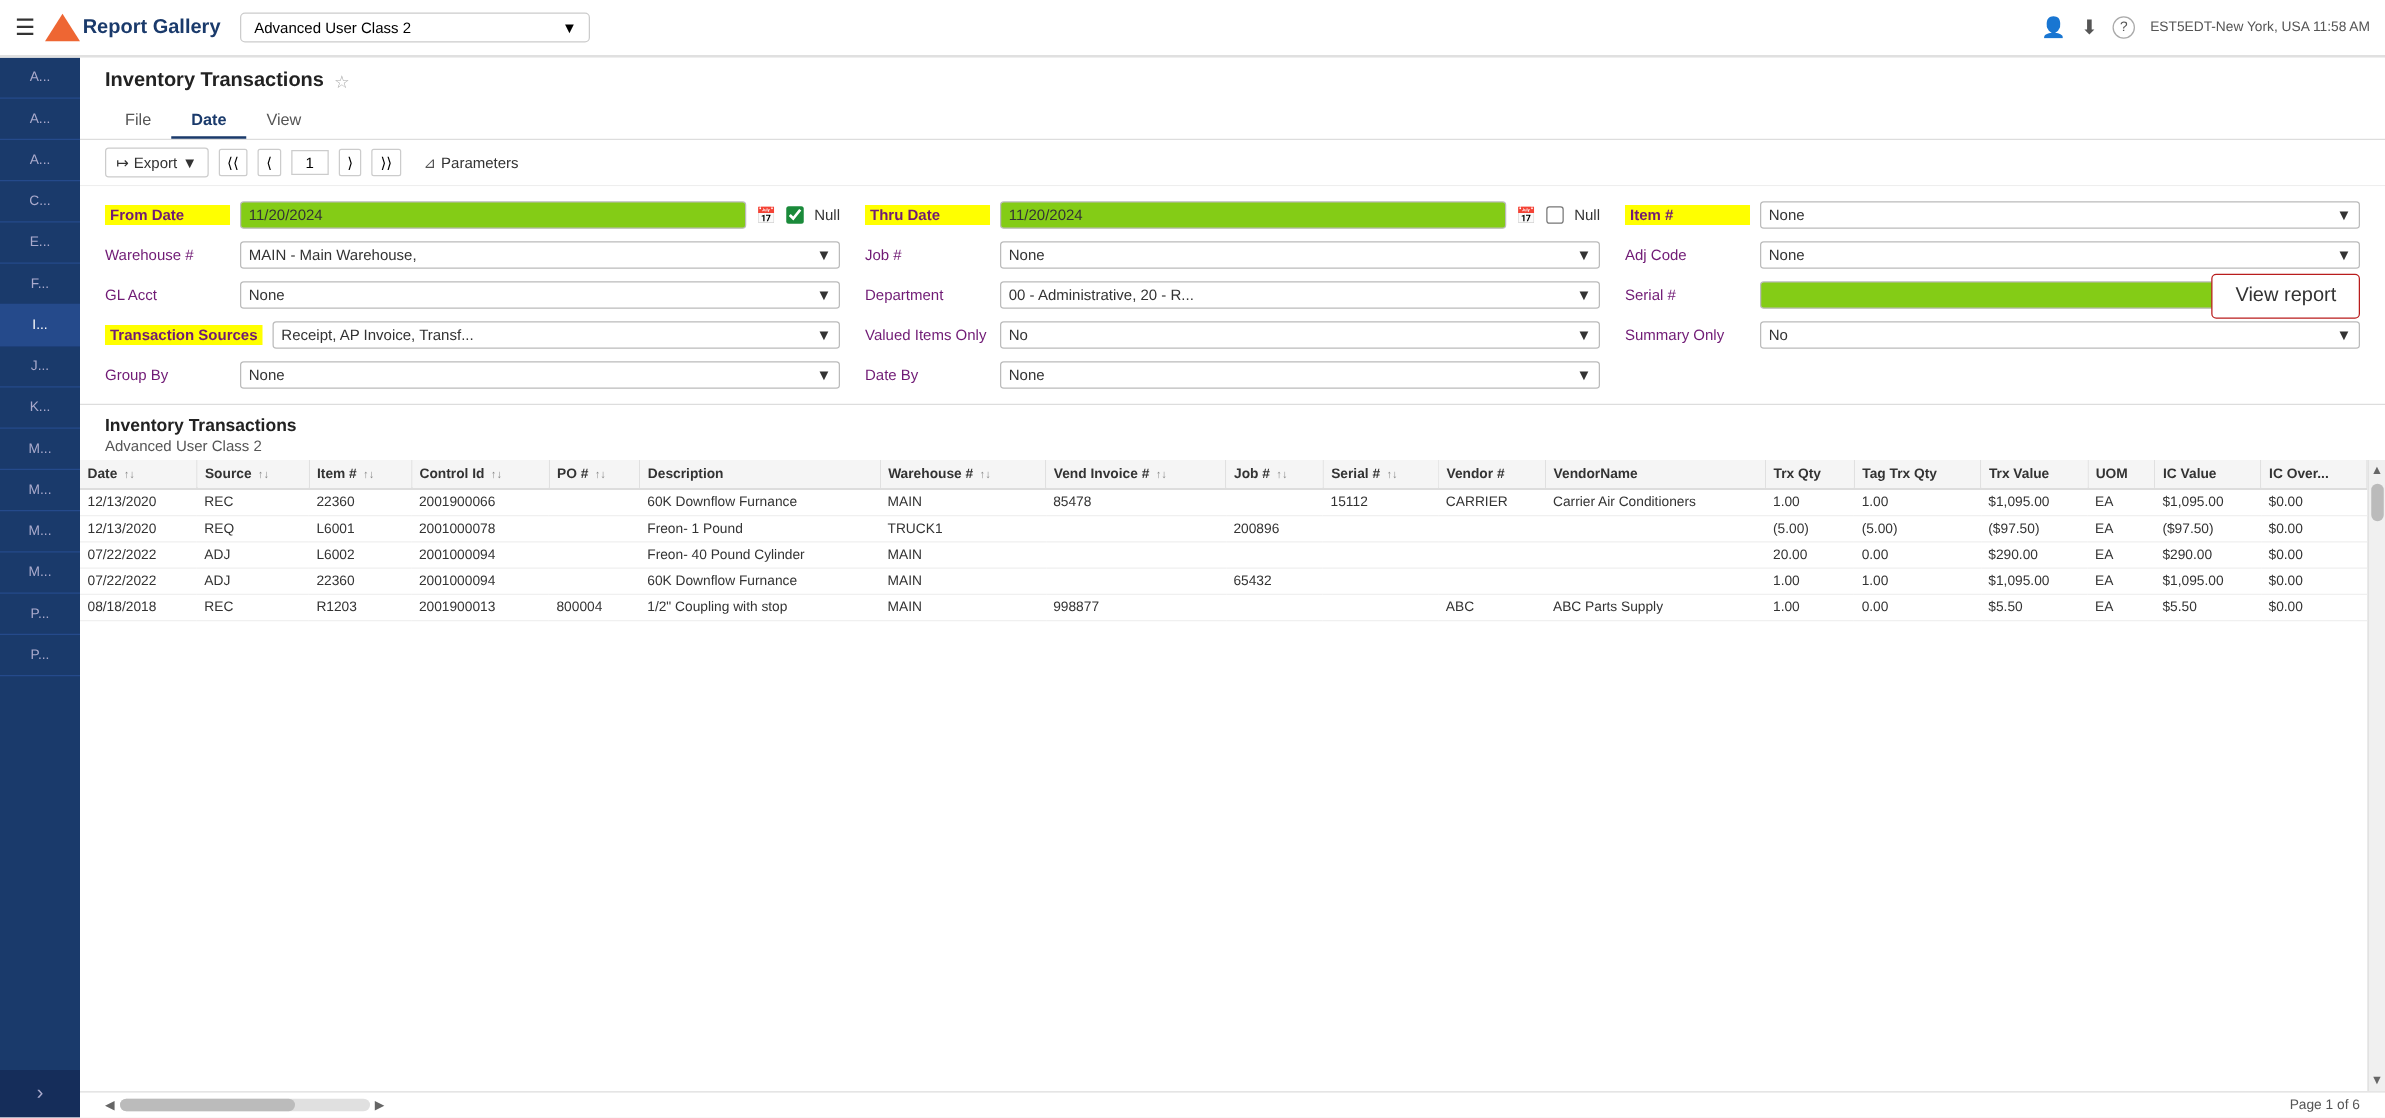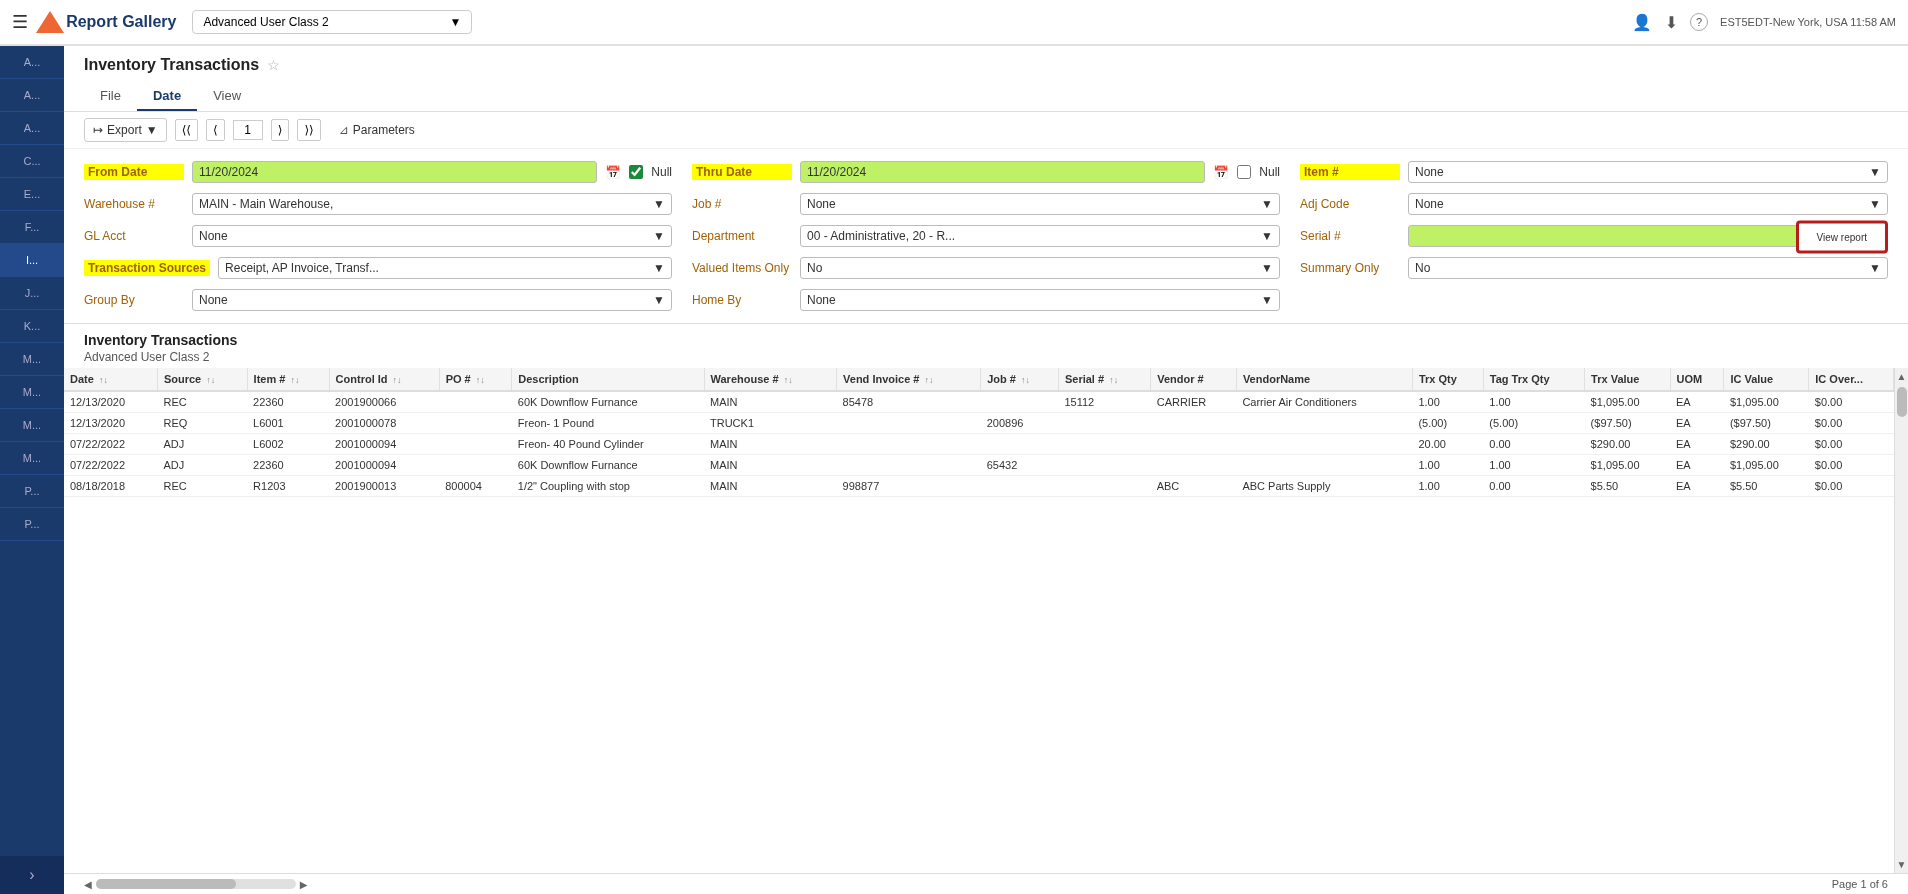--- a/index.html
+++ b/index.html
@@ -81,39 +81,39 @@
       display: flex; align-items: center; gap: 4px; padding: 4px 10px;
       border: none; background: transparent; cursor: pointer; font-size: 12px; color: #333;
     }
 
     
     .params-area {
       padding: 12px 20px; background: #fff; border-bottom: 1px solid #ddd;
       display: grid; grid-template-columns: 1fr 1fr 1fr; gap: 10px 20px;
     }
     .param-row { display: flex; align-items: center; gap: 8px; }
-    .param-label { font-size: 12px; color: #a16207; white-space: nowrap; min-width: 100px; font-weight: normal; }
+    .param-label { font-size: 12px; color: #701a75; white-space: nowrap; min-width: 100px; font-weight: normal; }
     .param-label.highlighted { background: yellow; padding: 1px 4px; font-weight: bold; }
     .param-input {
       flex: 1; border: 1px solid #bbb; border-radius: 3px; padding: 3px 6px;
-      font-size: 12px; color: #333; background: #bef264;
+      font-size: 12px; color: #333; background: #84cc16;
     }
     .param-select {
       flex: 1; border: 1px solid #bbb; border-radius: 3px; padding: 3px 6px;
       font-size: 12px; color: #333; background: #fff; cursor: pointer;
       display: flex; align-items: center; justify-content: space-between;
     }
     .param-checkbox { width: 14px; height: 14px; accent-color: #1a8a3a; }
     .null-label { font-size: 12px; color: #333; }
 
     
     .view-report-btn {
       position: absolute; right: 20px; top: 50%; transform: translateY(-50%);
-      padding: 8px 18px; background: #fff; border: 3px solid #b91c1c;
-      border-radius: 4px; font-size: 10px; cursor: pointer; color: #333;
+      padding: 8px 18px; background: #fff; border: 1px solid #b91c1c;
+      border-radius: 4px; font-size: 16px; cursor: pointer; color: #333;
       white-space: nowrap;
     }
 
     
     .results-area { flex: 1; overflow: hidden; display: flex; flex-direction: column; padding: 0; }
     .results-header { padding: 8px 20px 4px; background: #fff; }
     .results-title { font-size: 14px; font-weight: bold; color: #222; }
     .results-subtitle { font-size: 12px; color: #555; margin-top: 2px; }
     .filter-text { font-size: 10px; color: #555; padding: 4px 20px; background: #fff; border-bottom: 1px solid #ddd; }
 
@@ -312,21 +312,21 @@
           </div>
 
           <div class="param-row">
             <span class="param-label">Group By</span>
             <div class="param-select" style="min-width: 150px;">
               <span>None</span>
               <span>▼</span>
             </div>
           </div>
           <div class="param-row">
-            <span class="param-label">Home By</span>
+            <span class="param-label">Date By</span>
             <div class="param-select" style="min-width: 150px;">
               <span>None</span>
               <span>▼</span>
             </div>
           </div>
           <div style="display:flex; align-items: center; justify-content: flex-end;">
             <button class="view-report-btn">View report</button>
           </div>
         </div>
       </div>

